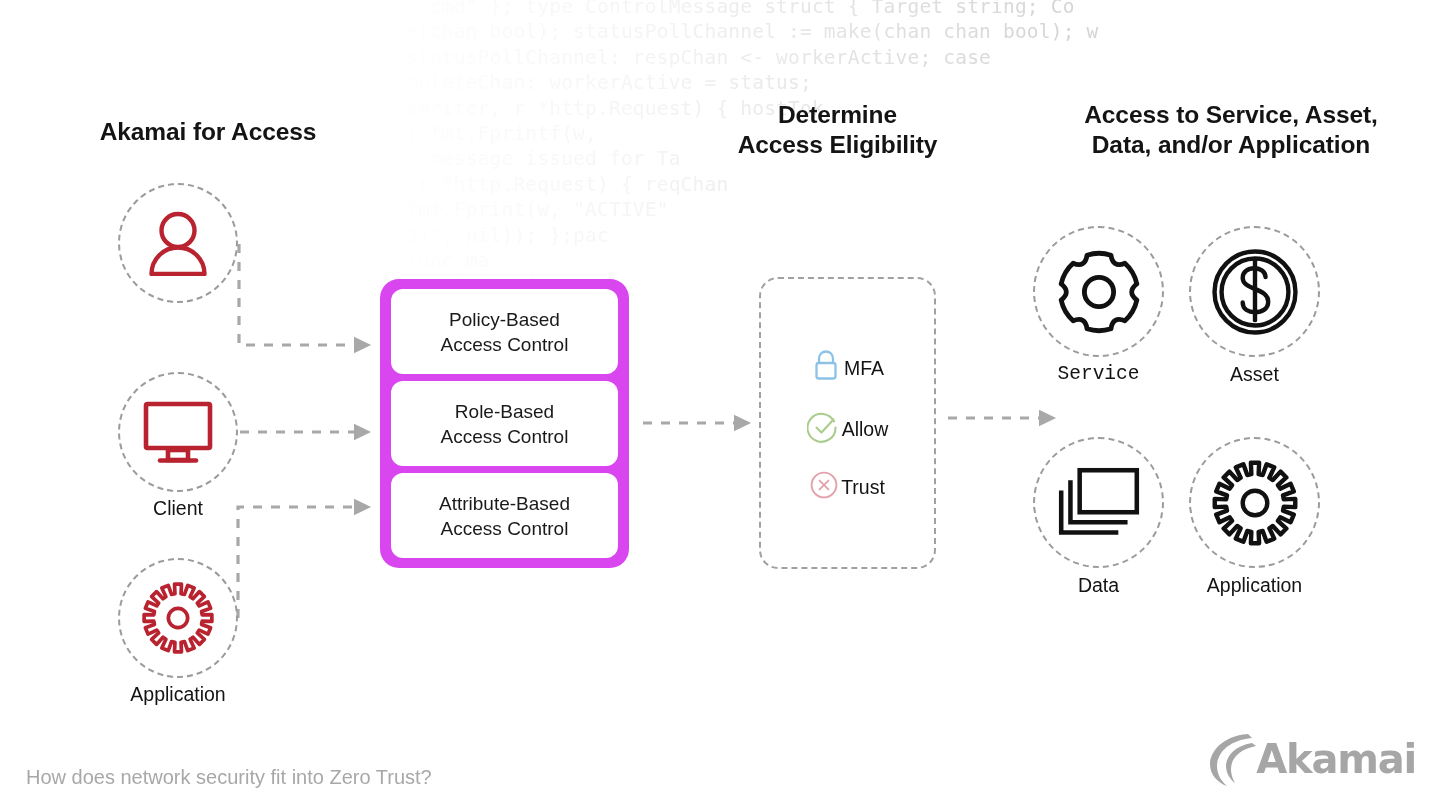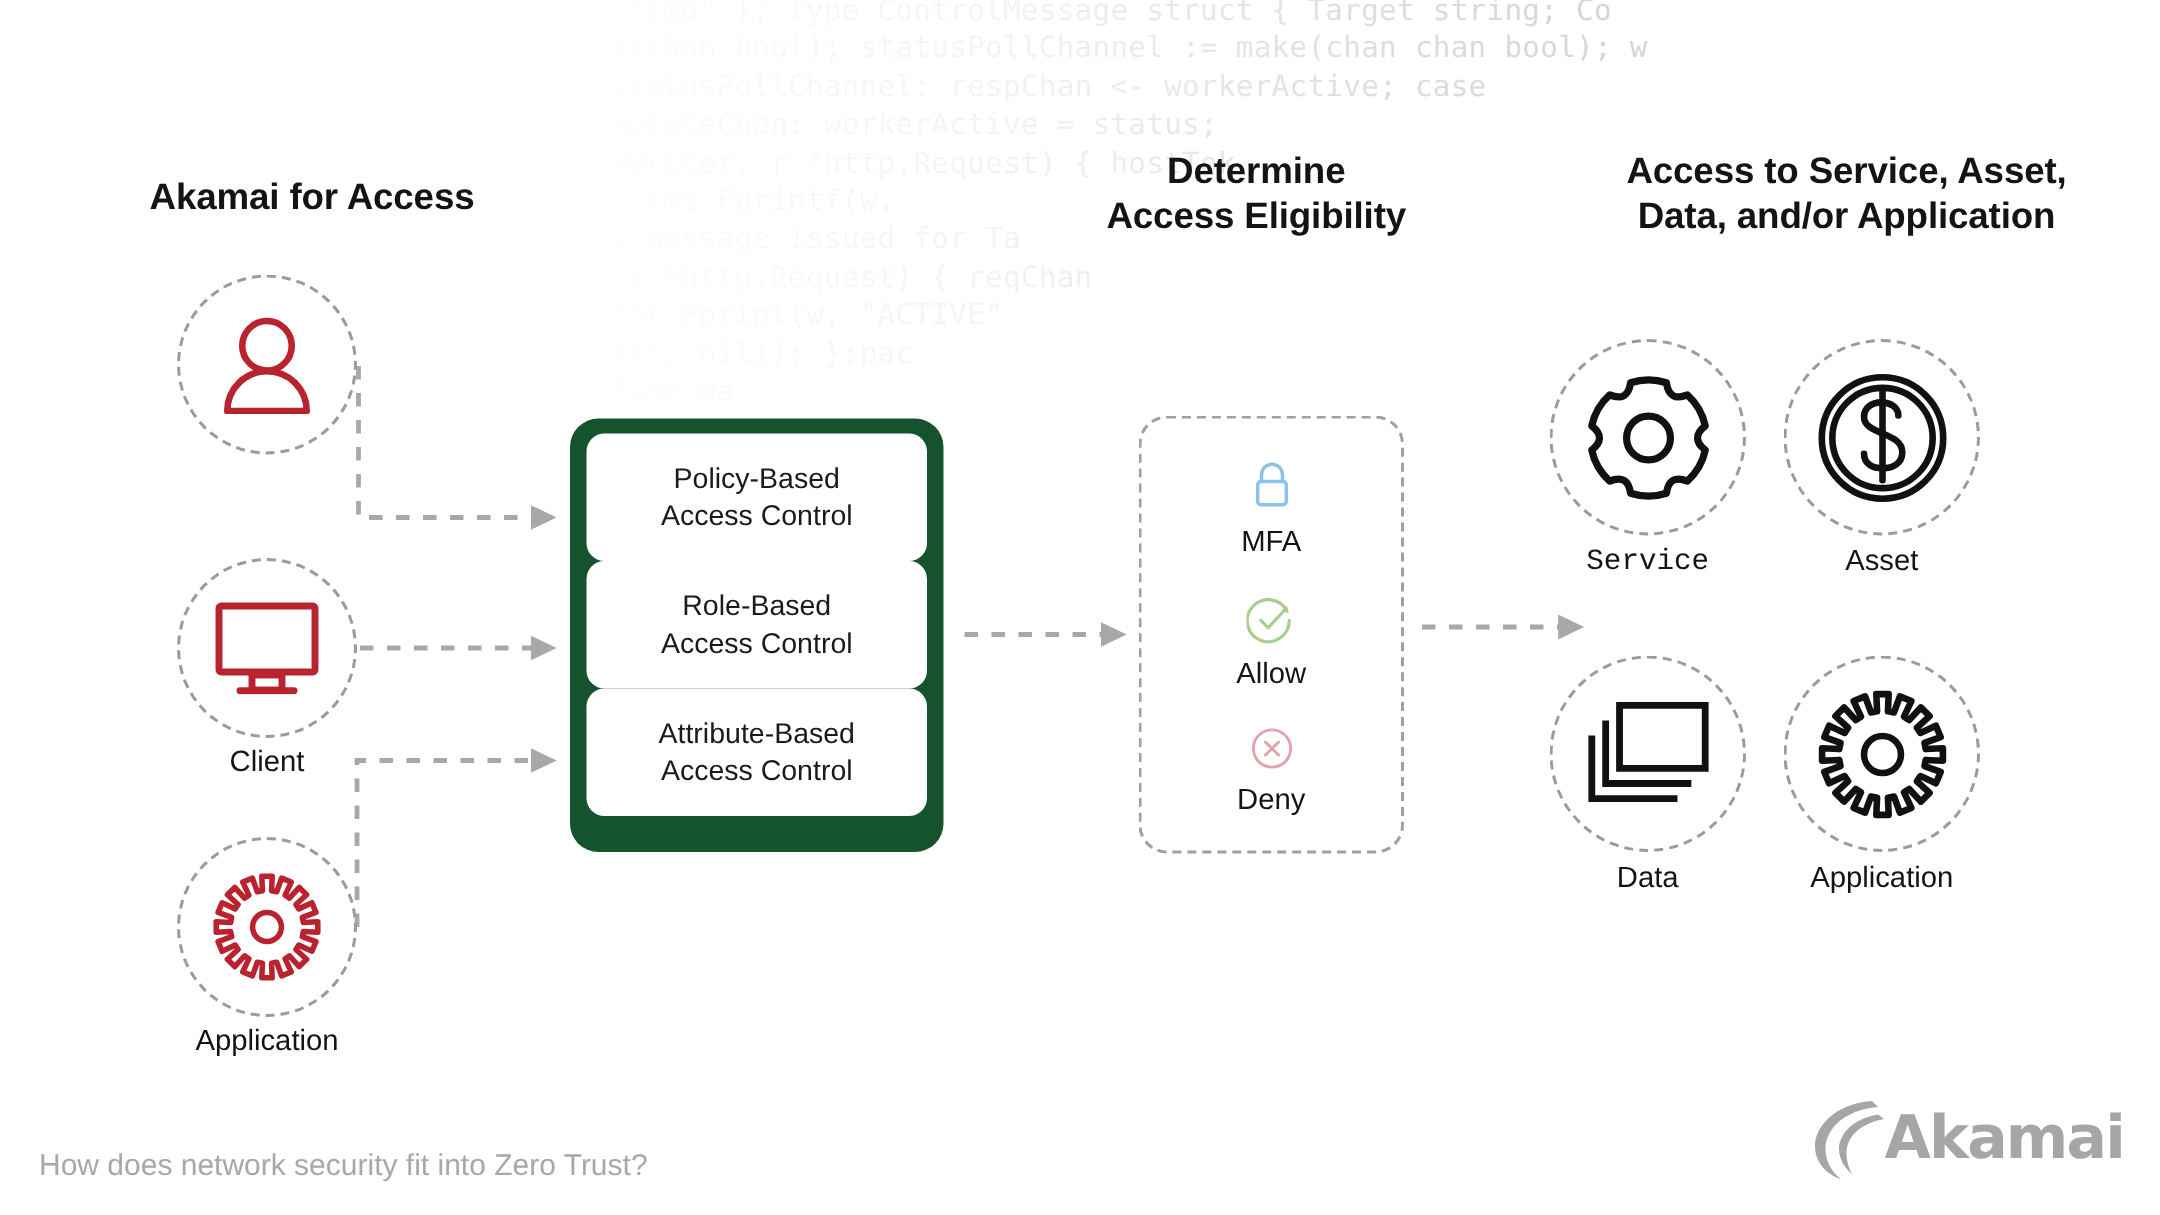--- a/index.html
+++ b/index.html
@@ -81,26 +81,27 @@
     font-size: 19.5px;
     color: #141414;
     line-height: 24px;
   }
 
   
   #policy-card {
     position: absolute;
     left: 380px; top: 279px;
     width: 249px; height: 289px;
-    background: #14532d;
+    background: #d946ef;
     border-radius: 19px;
     box-sizing: border-box;
     padding: 10px 11px;
     display: flex;
     flex-direction: column;
+    justify-content: space-between;
   }
   .policy-item {
     background: #ffffff;
     border-radius: 12px;
     height: 85px;
     display: flex;
     align-items: center;
     justify-content: center;
     text-align: center;
     font-size: 19px;
@@ -118,21 +119,21 @@
     box-sizing: border-box;
     display: flex;
     flex-direction: column;
     align-items: center;
     justify-content: center;
     gap: 24px;
     padding-top: 6px;
   }
   .elig-item {
     display: flex;
-    flex-direction: column;
+    flex-direction: row;
     align-items: center;
     gap: 3px;
   }
   .elig-item .elig-label {
     font-size: 19.5px;
     color: #141414;
     line-height: 24px;
   }
 
   
@@ -254,21 +255,21 @@
       </span>
       <span class="elig-label">Allow</span>
     </div>
     <div class="elig-item">
       <span>
         <svg width="28" height="28" viewBox="0 0 28 28" aria-hidden="true">
           <circle cx="14" cy="14" r="12.4" fill="none" stroke="#e3a3ad" stroke-width="1.9"></circle>
           <path d="M9.6,9.6 L18.4,18.4 M18.4,9.6 L9.6,18.4" fill="none" stroke="#e3a3ad" stroke-width="1.9" stroke-linecap="round"></path>
         </svg>
       </span>
-      <span class="elig-label">Deny</span>
+      <span class="elig-label">Trust</span>
     </div>
   </div>
 
   <div class="node" style="left:1033px; top:226px; width:131px; height:180px;">
     <div class="ring" style="width:131px; height:131px;"></div>
     <div class="glyph" style="left:0; top:0; width:131px; height:131px;">
       <svg width="86" height="86" viewBox="0 0 100 100" aria-hidden="true">
         <path id="servicegear" fill="none" stroke="#111111" stroke-width="5.6" stroke-linejoin="round" d="M36.09,7.20A45,45 0 0 1 63.91,7.20Q66.00,22.29 80.11,16.56A45,45 0 0 1 94.02,40.64Q82.00,50.00 94.02,59.36A45,45 0 0 1 80.11,83.44Q66.00,77.71 63.91,92.80A45,45 0 0 1 36.09,92.80Q34.00,77.71 19.89,83.44A45,45 0 0 1 5.98,59.36Q18.00,50.00 5.98,40.64A45,45 0 0 1 19.89,16.56Q34.00,22.29 36.09,7.20Z"></path>
         <circle cx="50" cy="50" r="17" fill="none" stroke="#111111" stroke-width="5.6"></circle>
       </svg>

